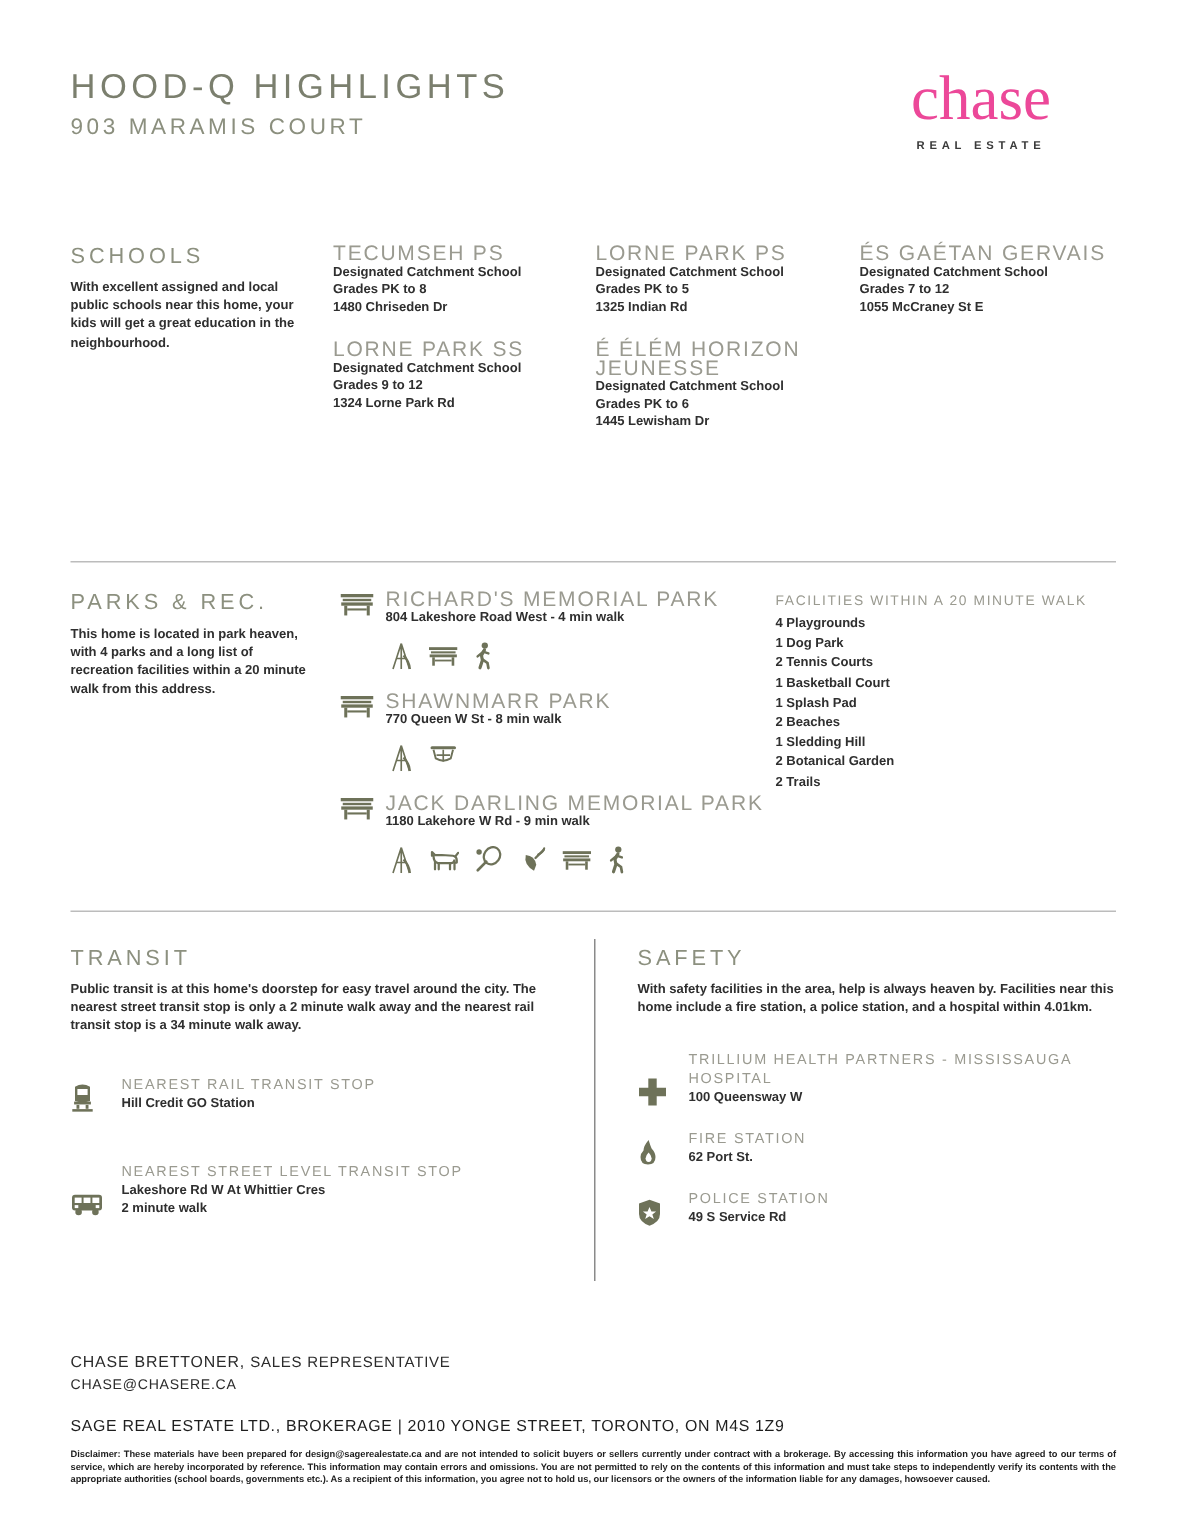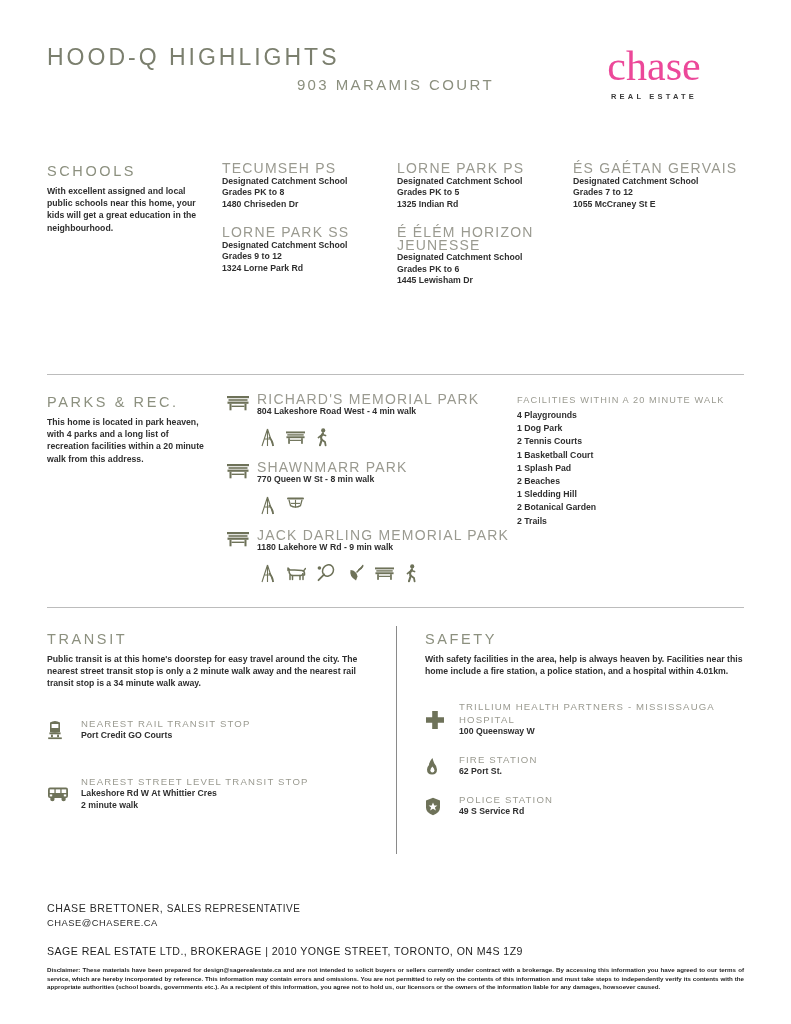--- a/index.html
+++ b/index.html
@@ -32,21 +32,20 @@
     line-height: 26px;
     font-family: "Liberation Sans", sans-serif;
   }
   .title-sub {
     font-size: 15px;
     letter-spacing: 2.4px;
     color: #8b8f7e;
     font-weight: 400;
     line-height: 22px;
     margin-top: 4px;
-    text-align: center;
   }
   .logo-block {
     position: absolute;
     right: 0; top: 0;
     text-align: center;
     width: 180px;
   }
   .logo-word {
     font-family: "Liberation Serif", serif;
     font-size: 42px;
@@ -146,21 +145,21 @@
     line-height: 13.2px;
     color: #2f2f2f;
     font-weight: 600;
   }
 
   
   .transit { position: absolute; left: 47px; top: 630px; width: 335px; }
   .safety  { position: absolute; left: 425px; top: 630px; width: 320px; }
   .stop-row {
     display: flex;
-    align-items: center;
+    align-items: flex-end;
     margin-top: 22px;
   }
   .stop-icon { width: 34px; flex: 0 0 34px; padding-top: 1px; }
   .stop-text { flex: 1; }
   .stop-name {
     font-size: 9.6px;
     letter-spacing: 1.15px;
     color: #9a9a90;
     line-height: 12.4px;
   }
@@ -464,21 +463,21 @@
           <path d="M3 2.5 Q8 -0.5 13 2.5 L13 12 Q8 13.6 3 12 Z" fill="#6e7259"></path>
           <rect x="4.6" y="4" width="6.8" height="4" fill="#ffffff"></rect>
           <rect x="2.4" y="12.4" width="11.2" height="1.9" fill="#6e7259"></rect>
           <rect x="4" y="14.6" width="1.9" height="2.6" fill="#6e7259"></rect>
           <rect x="10.1" y="14.6" width="1.9" height="2.6" fill="#6e7259"></rect>
           <rect x="1.2" y="17.4" width="13.6" height="1.7" fill="#6e7259"></rect>
         </svg>
       </div>
       <div class="stop-text">
         <div class="stop-name">NEAREST RAIL TRANSIT STOP</div>
-        <div class="stop-detail">Port Credit GO Courts</div>
+        <div class="stop-detail">Hill Credit GO Station</div>
       </div>
     </div>
 
     <div class="stop-row" style="margin-top:34px">
       <div class="stop-icon">
         <svg width="22" height="16" viewBox="0 0 22 16">
           <rect x="1" y="1.5" width="20" height="10.5" rx="2" fill="#6e7259"></rect>
           <rect x="2.8" y="3.4" width="4.6" height="3.6" fill="#ffffff"></rect>
           <rect x="8.7" y="3.4" width="4.6" height="3.6" fill="#ffffff"></rect>
           <rect x="14.6" y="3.4" width="4.6" height="3.6" fill="#ffffff"></rect>

